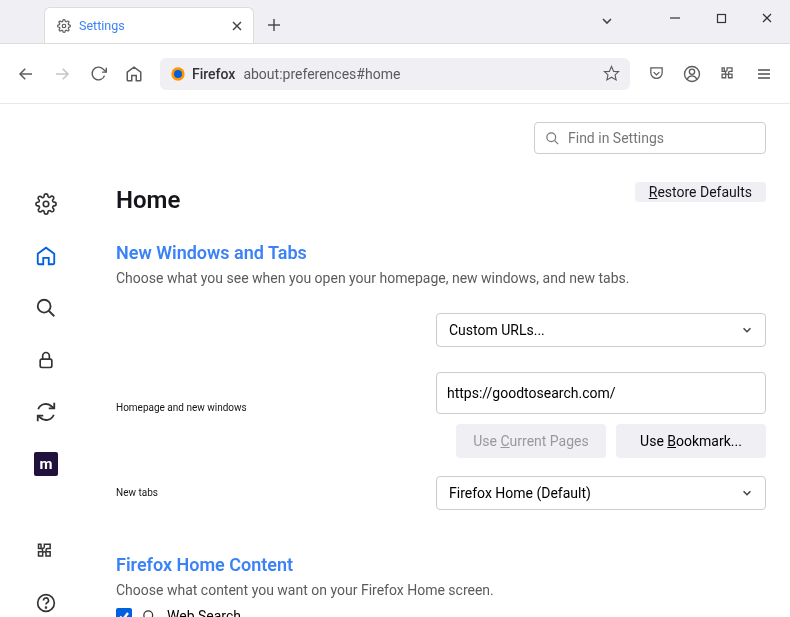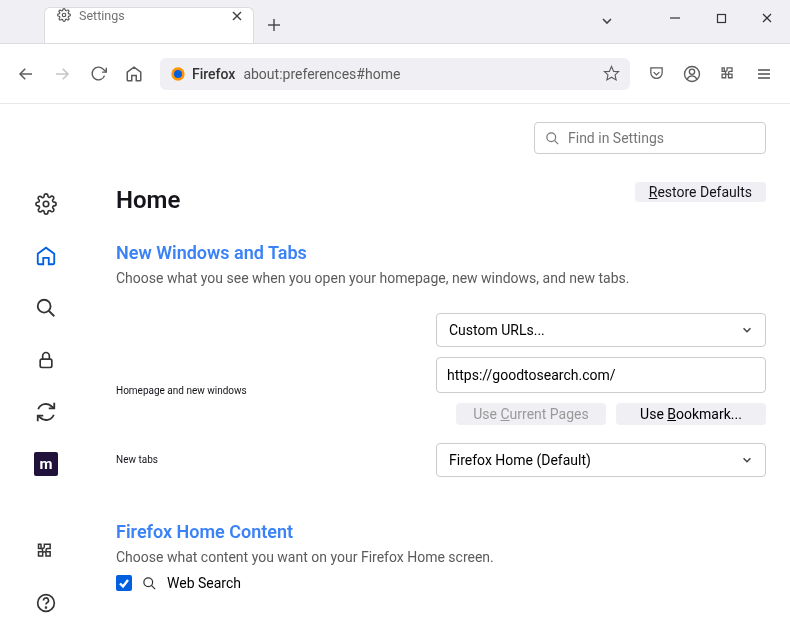--- a/index.html
+++ b/index.html
@@ -1,20 +1,20 @@
 <!DOCTYPE html>
 <html><head>
 <meta charset="utf-8">
 <style>
 * { box-sizing: border-box; margin: 0; padding: 0; font-family: -apple-system, BlinkMacSystemFont, "Segoe UI", Roboto, sans-serif; }
 body { width: 790px; height: 617px; background: #fff; overflow: hidden; position: relative; }
 
 
 .tabstrip { height: 44px; background: #f0f0f4; display: flex; align-items: flex-end; padding-left: 44px; border-bottom: 1px solid #dcdcdc; }
-.tab { background: #fff; height: 36px; min-width: 210px; border-radius: 6px 6px 0 0; display: flex; align-items: flex-start; padding: 0 8px 0 12px; gap: 8px; font-size: 12.5px; color: #737373; border: 1px solid #dcdcdc; border-bottom: none; }
+.tab { background: #fff; height: 36px; min-width: 210px; border-radius: 6px 6px 0 0; display: flex; align-items: center; padding: 0 8px 0 12px; gap: 8px; font-size: 12.5px; color: #3b82f6; border: 1px solid #dcdcdc; border-bottom: none; }
 .tab .gear { width: 14px; height: 14px; }
 .tab .title { flex: 1; }
 .tab .close { width: 16px; height: 16px; display: flex; align-items: center; justify-content: center; cursor: pointer; border-radius: 3px; }
 .newtab { width: 28px; height: 28px; margin-left: 6px; display: flex; align-items: center; justify-content: center; cursor: pointer; margin-bottom: 4px; }
 .winctrl { position: absolute; right: 0; top: 0; display: flex; height: 36px; }
 .winctrl > div { width: 46px; display: flex; align-items: center; justify-content: center; color: #333; cursor: pointer; }
 .winctrl .chev { position: absolute; right: 160px; top: 14px; }
 
 
 .toolbar { height: 60px; display: flex; align-items: center; padding: 0 10px; gap: 4px; border-bottom: 1px solid #e8e8e8; }
@@ -40,23 +40,23 @@
 .h1 { font-size: 24px; font-weight: 600; margin-top: 64px; color: #15141a; }
 .restore { position: absolute; right: 24px; top: 78px; background: #f0f0f4; border: none; height: 20px; padding: 0 14px; border-radius: 4px; font-size: 14px; cursor: pointer; color: #15141a; }
 .restore u { text-decoration: underline; text-underline-offset: 1px; }
 .h2 { font-size: 18px; font-weight: 600; margin-top: 28px; color: #3b82f6; }
 .sub { font-size: 14px; color: #5b5b5b; margin-top: 6px; line-height: 1.4; }
 
 .row { display: flex; align-items: center; margin-top: 28px; }
 .row .lbl { width: 320px; font-size: 10px; color: #15141a; }
 .row .ctrl { flex: 1; }
 .select { height: 34px; border: 1px solid #ccc; border-radius: 4px; display: flex; align-items: center; justify-content: space-between; padding: 0 12px; font-size: 14px; cursor: pointer; background: #fff; }
-.input { height: 36px; border: 1px solid #ccc; border-radius: 4px; padding: 0 10px; font-size: 14px; width: 100%; }
+.input { height: 42px; border: 1px solid #ccc; border-radius: 4px; padding: 0 10px; font-size: 14px; width: 100%; margin-top: 15px; }
 .btnrow { display: flex; gap: 10px; margin-top: 10px; justify-content: flex-end; }
-.btn { height: 22px; padding: 0 14px; border-radius: 4px; font-size: 14px; border: none; background: #f0f0f4; cursor: pointer; min-width: 150px; }
+.btn { height: 34px; padding: 0 14px; border-radius: 4px; font-size: 14px; border: none; background: #f0f0f4; cursor: pointer; min-width: 150px; }
 .btn.disabled { color: #999; cursor: default; }
 .btn u { text-decoration: underline; }
 
 .chkrow { display: flex; align-items: center; gap: 10px; margin-top: 8px; font-size: 14px; }
 .chk { width: 16px; height: 16px; background: #0060df; border-radius: 2px; display: flex; align-items: center; justify-content: center; color: #fff; }
 
 svg { display: block; }
 </style>
 </head>
 <body>

